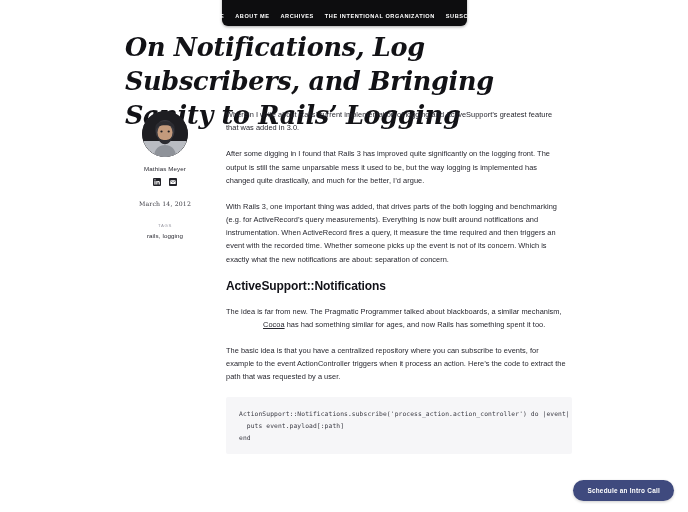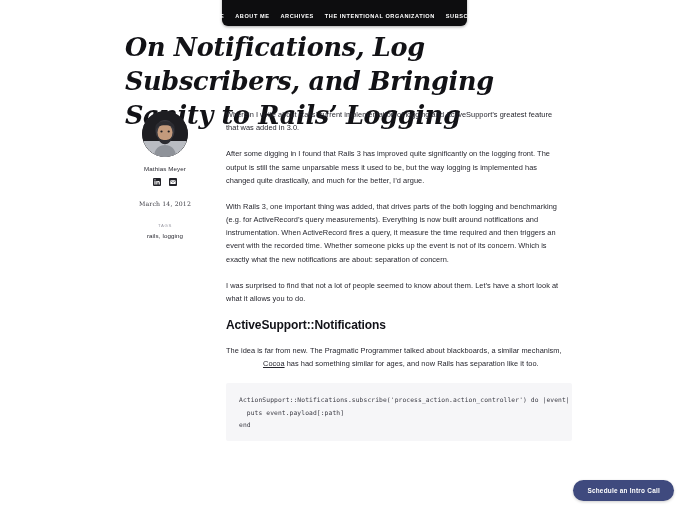--- a/index.html
+++ b/index.html
@@ -258,26 +258,26 @@
     </div>
     <div class="post-date">March 14, 2012</div>
     <div class="tags-label">TAGS</div>
     <div class="tags-value">rails, logging</div>
   </aside>
 
   <article class="article">
     <p>Wherein I write about Rails’ current implementation of logging and ActiveSupport’s greatest feature that was added in 3.0.</p>
     <p>After some digging in I found that Rails 3 has improved quite significantly on the logging front. The output is still the same unparsable mess it used to be, but the way logging is implemented has changed quite drastically, and much for the better, I’d argue.</p>
     <p>With Rails 3, one important thing was added, that drives parts of the both logging and benchmarking (e.g. for ActiveRecord’s query measurements). Everything is now built around notifications and instrumentation. When ActiveRecord fires a query, it measure the time required and then triggers an event with the recorded time. Whether someone picks up the event is not of its concern. Which is exactly what the new notifications are about: separation of concern.</p>
-    <p>I was surprised to find that not a lot of people seemed to know about them. Let’s have a short look at what it allows you to do.</p>
 
     <h2>ActiveSupport::Notifications</h2>
 
-    <p><span>The idea is far from new. The Pragmatic Programmer talked about blackboards, a similar mechanism, </span><a class="inline-link">Cocoa</a><span> has had something similar for ages, and now Rails has separation like it too.</span></p>
-
+    <p><span>The idea is far from new. The Pragmatic Programmer talked about blackboards, a similar mechanism, </span><a class="inline-link">Cocoa</a><span> has had something similar for ages, and now Rails has something spent it too.</span></p>
+
+    <p>The basic idea is that you have a centralized repository where you can subscribe to events, for example to the event ActionController triggers when it process an action. Here’s the code to extract the path that was requested by a user.</p>
 
     <div class="code-block">
       <pre>ActionSupport::Notifications.subscribe('process_action.action_controller') do |event|
   puts event.payload[:path]
 end</pre>
     </div>
   </article>
 </div>
 
 <button class="cta-button">Schedule an Intro Call</button>

